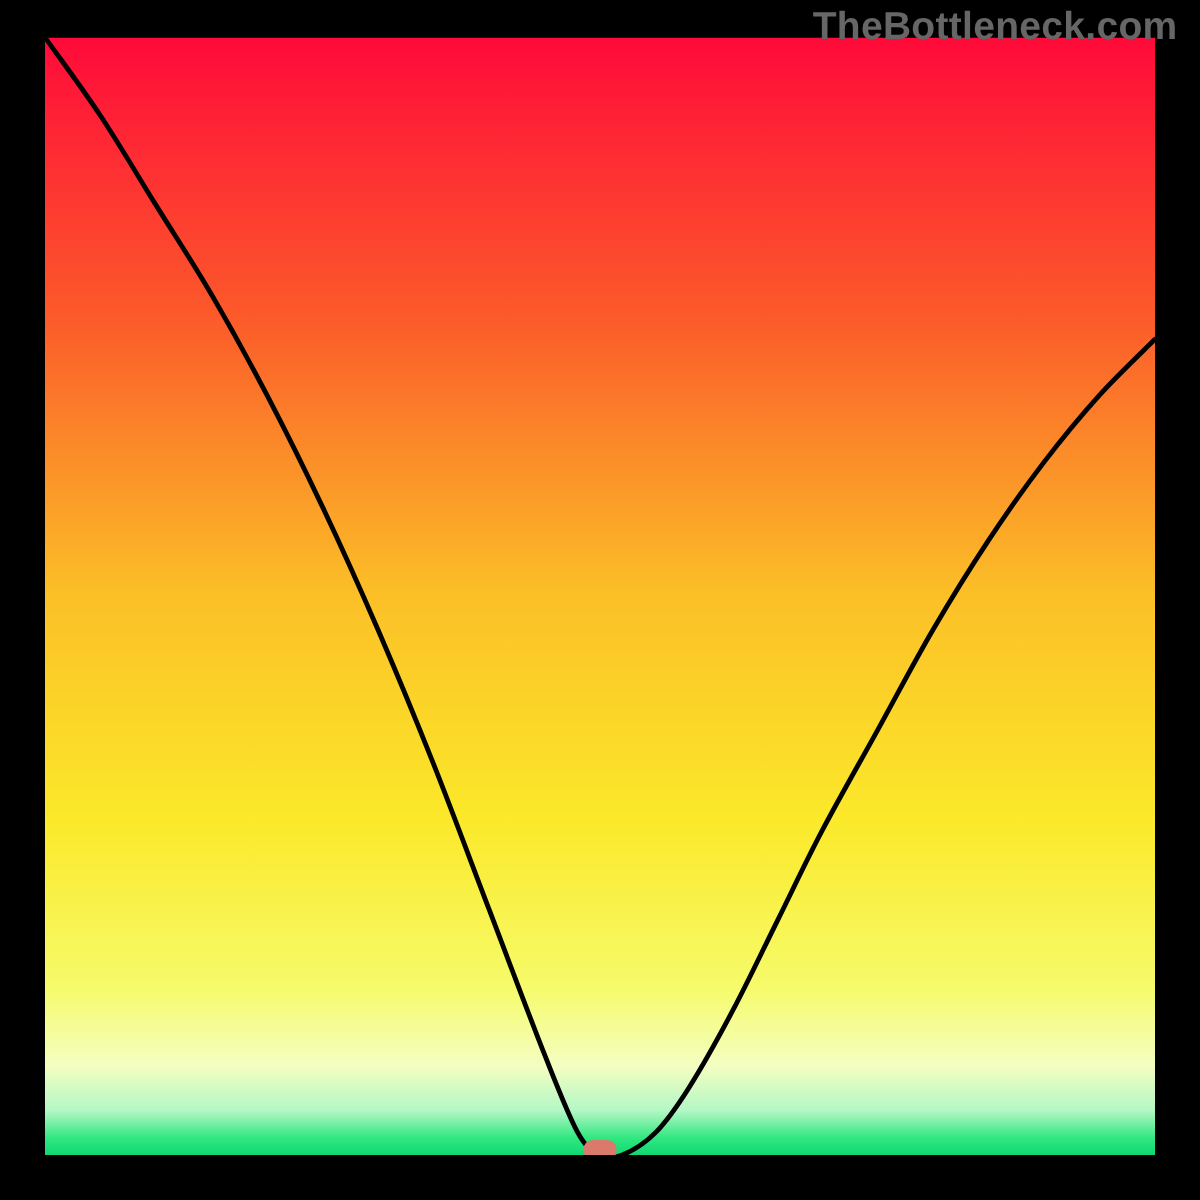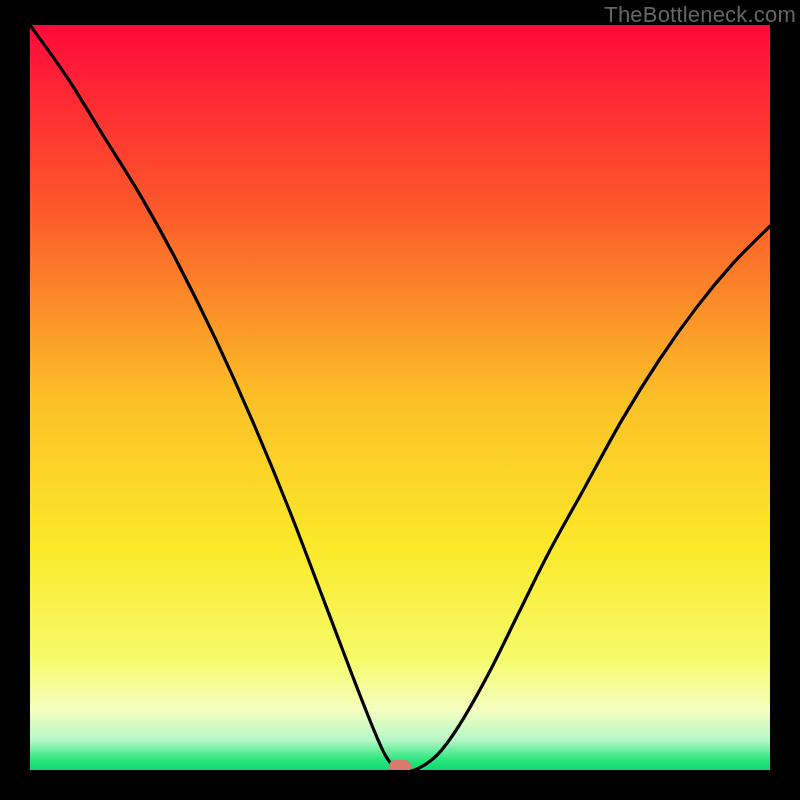--- a/index.html
+++ b/index.html
@@ -13,24 +13,24 @@
   }
   .frame {
     position: relative;
     width: 800px;
     height: 800px;
     background: #000;
   }
   .watermark {
     position: absolute;
     top: 2px;
-    right: 4px;
+    right: 15px;
     color: #666;
-    font-size: 22px;
-    font-weight: 400;
+    font-size: 26px;
+    font-weight: 700;
     letter-spacing: 0.2px;
     z-index: 5;
   }
   .plot {
     position: absolute;
     left: 30px;
     top: 25px;
     width: 740px;
     height: 745px;
   }

